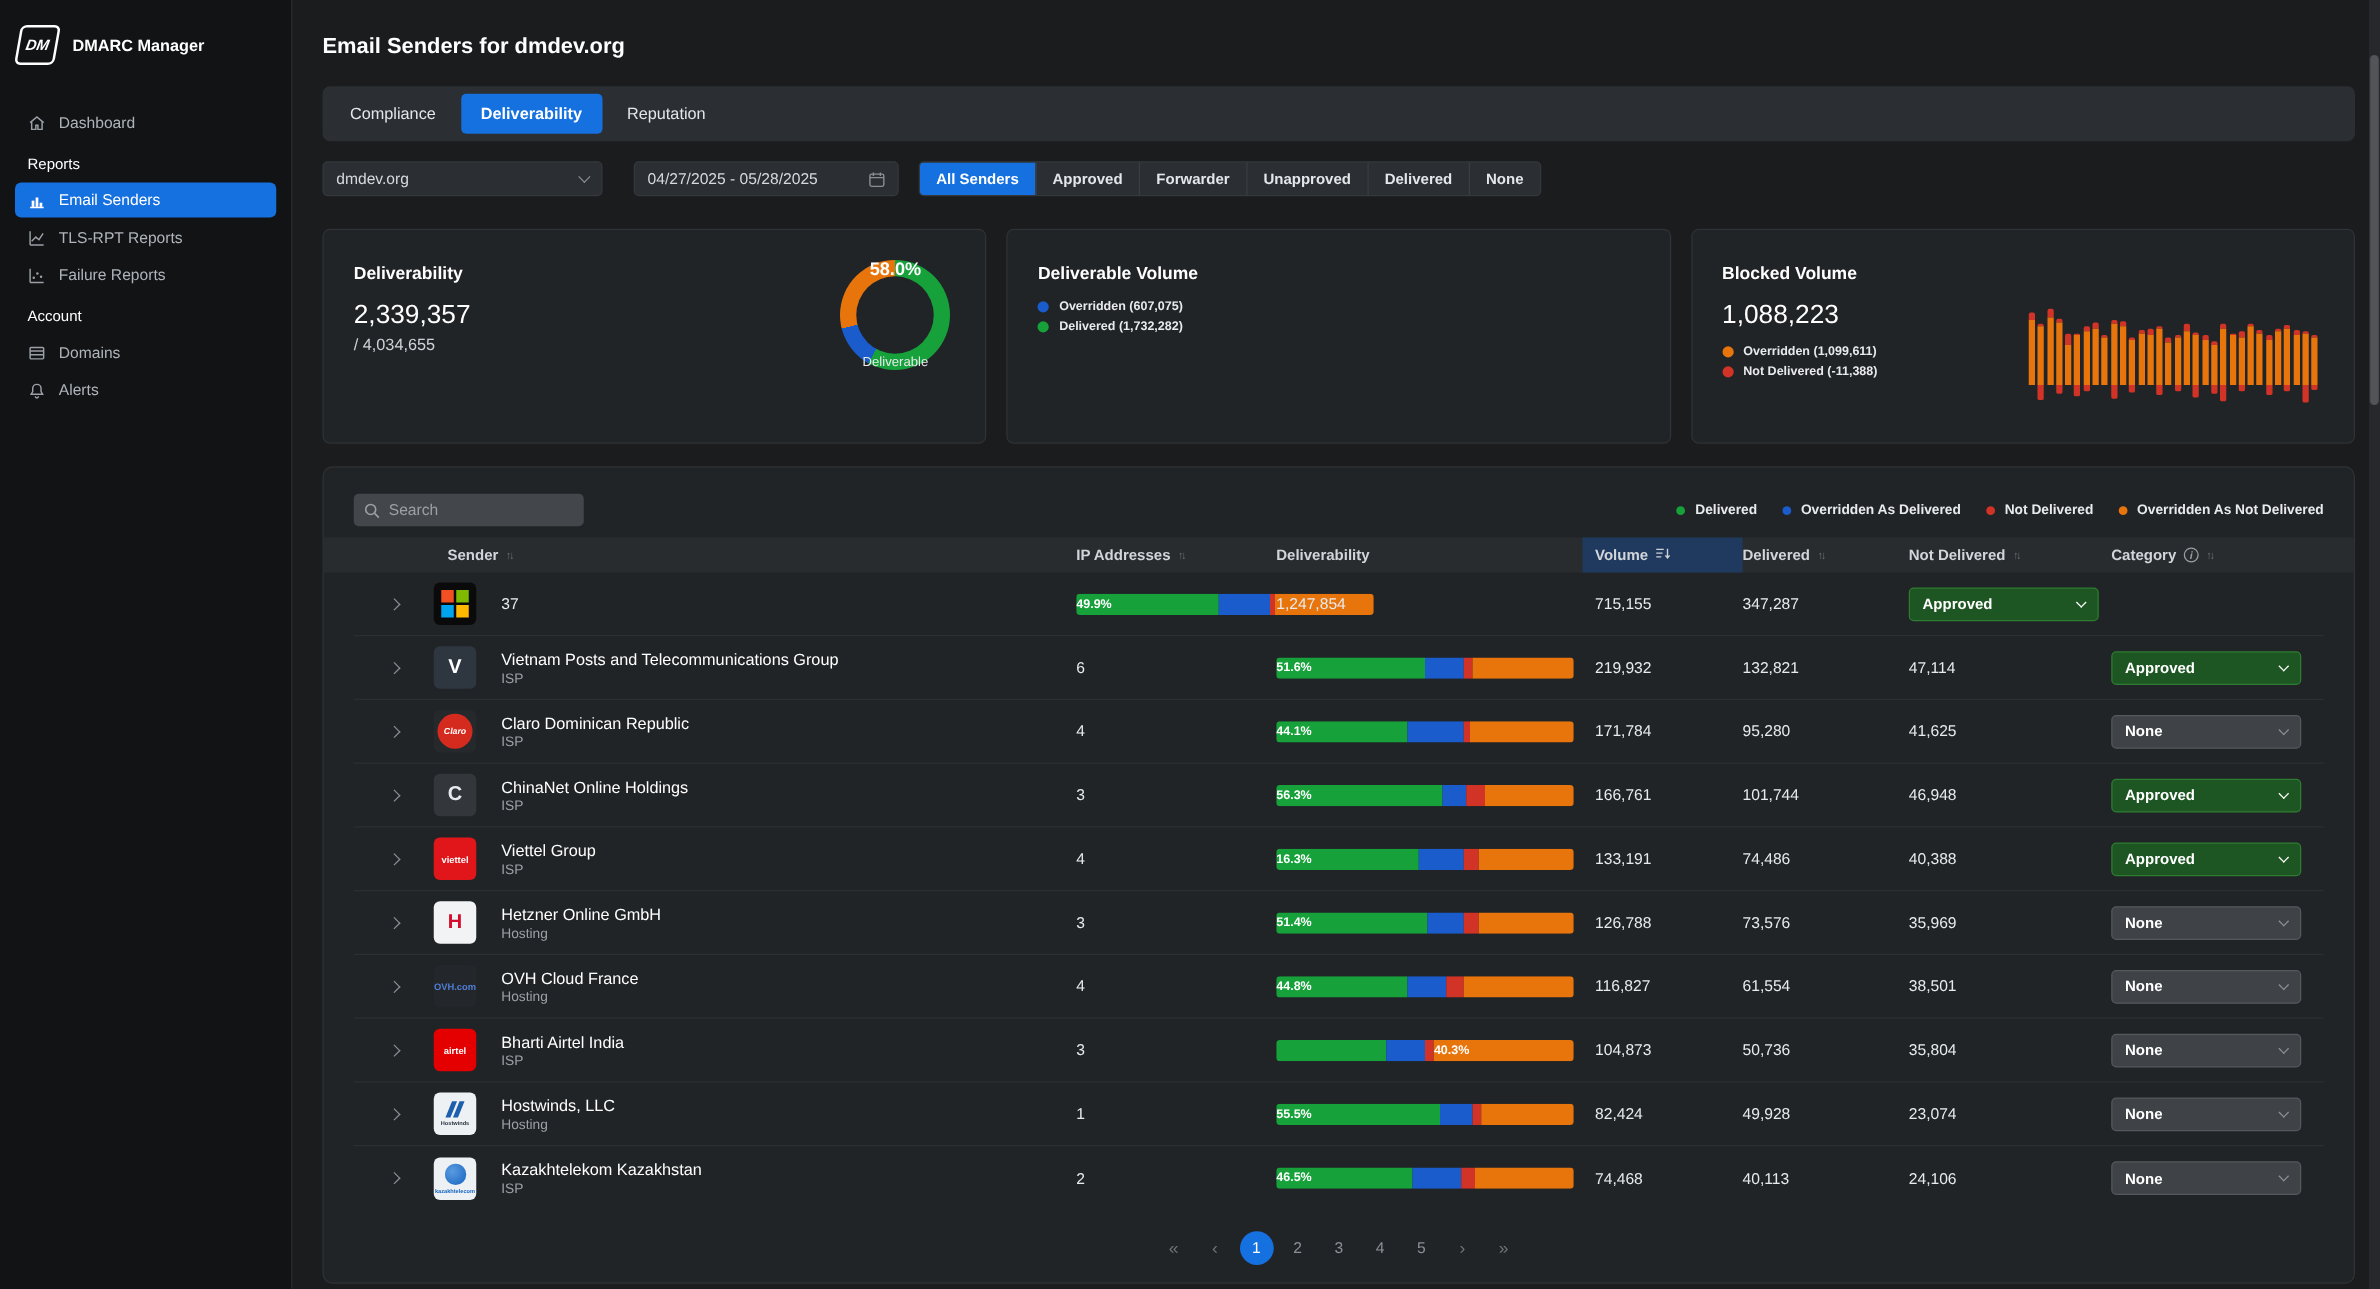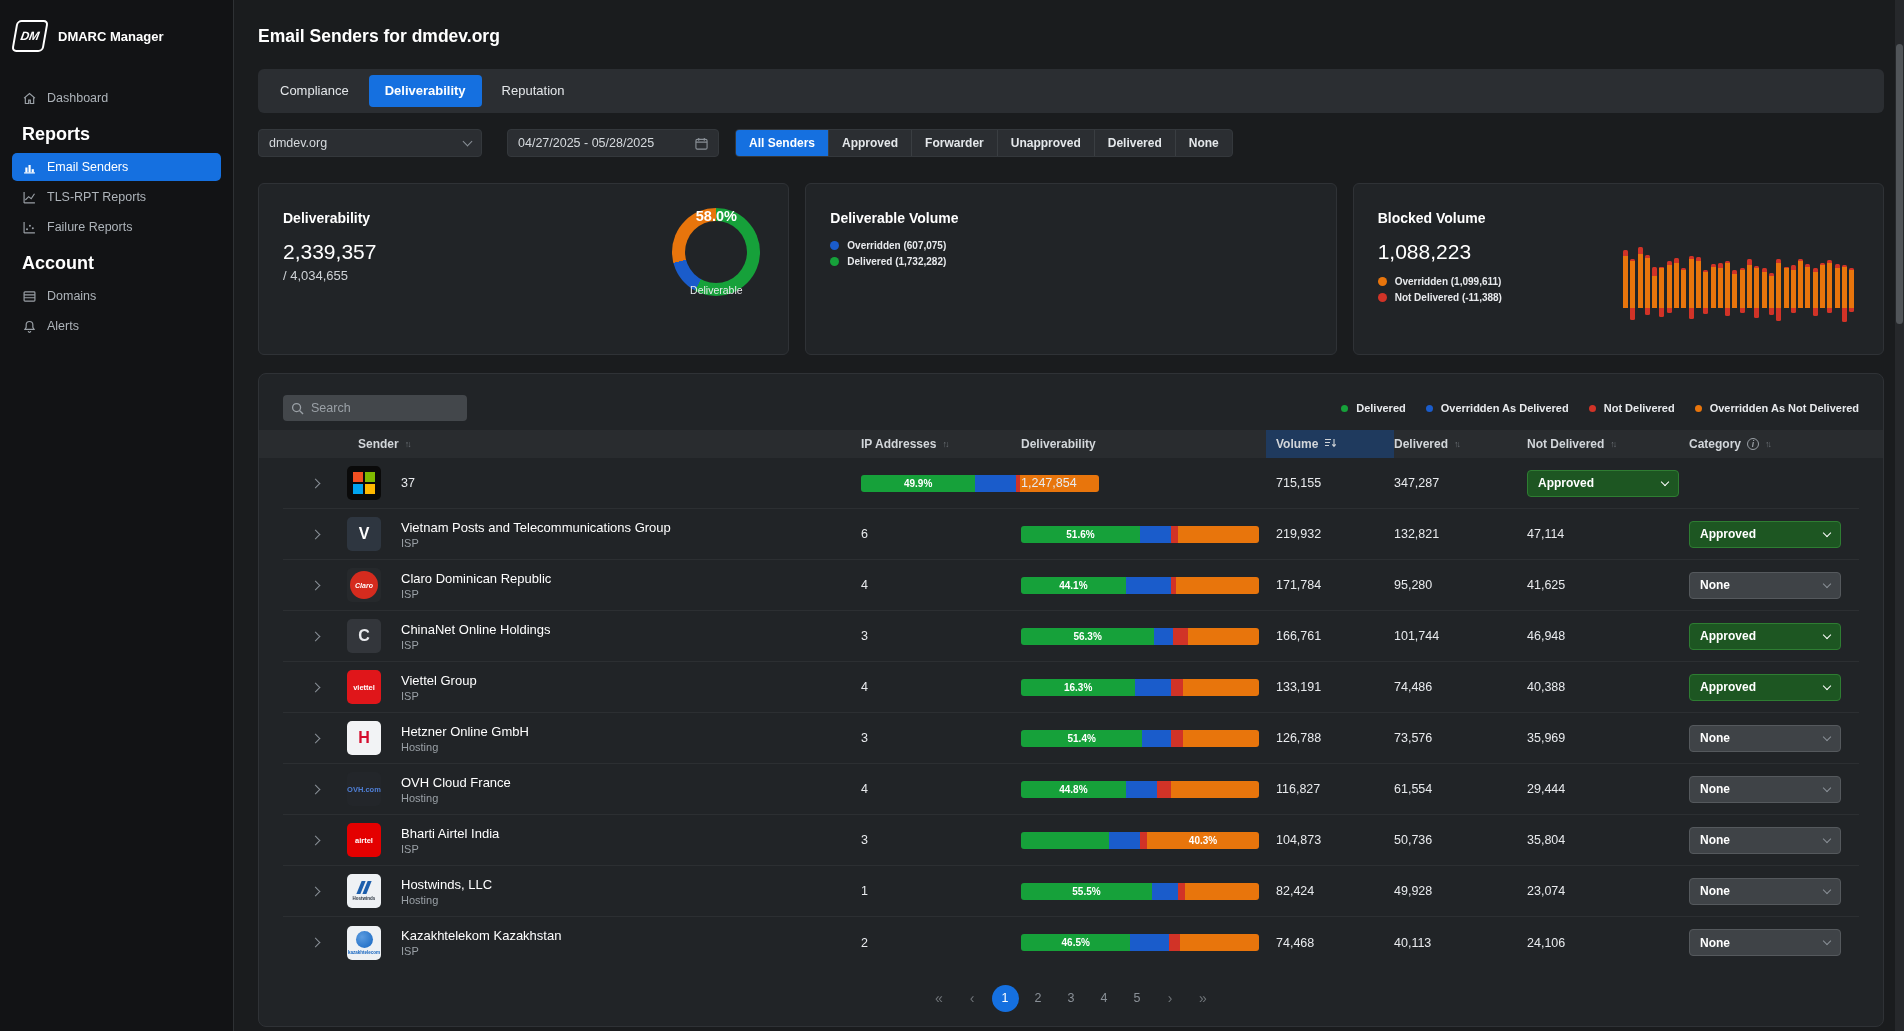--- a/index.html
+++ b/index.html
@@ -5,21 +5,21 @@
   * { margin:0; padding:0; box-sizing:border-box; }
   html,body { width:1904px; height:1031px; background:#1a1c1e; font-family:"Liberation Sans","DejaVu Sans",sans-serif; color:#e8eaed; overflow:hidden; }
 
   
   .sidebar { position:fixed; left:0; top:0; width:234px; height:100%; background:#121315; border-right:1px solid #2e3134; z-index:5; }
   .brand { display:flex; align-items:center; gap:12px; padding:20px 14px 18px 14px; }
   .brand-logo { width:32px; height:32px; border:2px solid #fff; border-radius:5px; transform:skewX(-10deg); display:flex; align-items:center; justify-content:center; }
   .brand-logo span { font-style:italic; font-weight:bold; font-size:12px; transform:skewX(0deg); color:#fff; }
   .brand-name { font-size:13px; font-weight:bold; color:#fff; }
   .nav { padding:14px 12px; }
-  .nav-section { font-size:18px; font-weight:bold; color:#fff; padding:10px 10px 8px 10px; }
+  .nav-section { font-size:12px; font-weight:normal; color:#fff; padding:10px 10px 8px 10px; }
   .nav-item { display:flex; align-items:center; gap:10px; height:28px; padding:0 10px; border-radius:5px; color:#aeb4ba; font-size:12.5px; cursor:pointer; margin-bottom:2px; }
   .nav-item.active { background:#1570e0; color:#fff; }
   .nav-item svg { flex:0 0 auto; }
 
   
   .content { margin-left:234px; padding:0 20px 0 24px; }
   .page-title { margin-top:26px; font-size:17.5px; font-weight:bold; color:#fff; }
 
   .tabbar { margin-top:22px; height:44px; background:#2b2e32; border-radius:6px; padding:6px; display:flex; gap:4px; }
   .tab { padding:0 16px; line-height:32px; border-radius:4px; font-size:13px; color:#e4e7ea; cursor:pointer; }
@@ -73,21 +73,21 @@
 
   .trow { display:grid; grid-template-columns:64px 54px 460px 160px 255px 118px 133px 162px 172px; align-items:center; height:51px; border-bottom:1px solid #2c2f32; font-size:12.5px; }
   .trow:last-of-type { border-bottom:none; }
   .expander { display:flex; justify-content:center; cursor:pointer; }
   .expander .chev { transform:rotate(-45deg); margin:0; }
   .logo-tile { width:34px; height:34px; border-radius:5px; display:flex; flex-direction:column; align-items:center; justify-content:center; overflow:hidden; }
   .sname { color:#fff; font-size:13px; }
   .stype { color:#9aa0a6; font-size:11px; margin-top:2px; }
   .num { color:#e8eaed; }
   .dbar { width:238px; height:17px; border-radius:3px; overflow:hidden; display:flex; }
-  .dbar .segpart { height:100%; display:flex; align-items:center; justify-content:center; }
+  .dbar .segpart { height:100%; display:flex; align-items:center; justify-content:flex-start; }
   .dbar .pctlabel { font-size:10px; font-weight:bold; color:#fff; }
   .catbtn { width:152px; height:27px; border-radius:4px; display:flex; align-items:center; justify-content:space-between; padding:0 10px; font-size:12px; font-weight:bold; color:#fff; cursor:pointer; }
   .catbtn.approved { background:#1d5622; border:1px solid #2e7d32; }
   .catbtn.none { background:#3f4347; border:1px solid #55595d; }
   .catbtn .chev { width:6px; height:6px; }
 
   .pager { margin-top:10px; height:40px; display:flex; align-items:center; justify-content:center; gap:6px; }
   .pg { min-width:27px; height:27px; border-radius:50%; display:flex; align-items:center; justify-content:center; font-size:12.5px; color:#8a9097; cursor:pointer; }
   .pg.arrow { color:#6f7478; font-size:14px; }
   .pg.active { background:#1570e0; color:#fff; }
@@ -793,21 +793,21 @@
               <div class="segpart" style="width: 44%; background: rgb(22, 161, 58);">
                 <span class="pctlabel">44.8%</span>
               </div>
               <div class="segpart" style="width: 13%; background: rgb(26, 92, 203);"></div>
               <div class="segpart" style="width: 6%; background: rgb(209, 51, 39);"></div>
               <div class="segpart" style="width: 37%; background: rgb(232, 117, 12);"></div>
             </div>
           </div>
           <div class="num">116,827</div>
           <div class="num">61,554</div>
-          <div class="num">29,444</div>
+          <div class="num">38,501</div>
           <div>
             <div class="catbtn none">
               <span>None</span>
               <span class="chev" style=""></span>
             </div>
           </div>
         </div>
         <div class="trow">
           <div class="expander">
             <span class="chev"></span>

